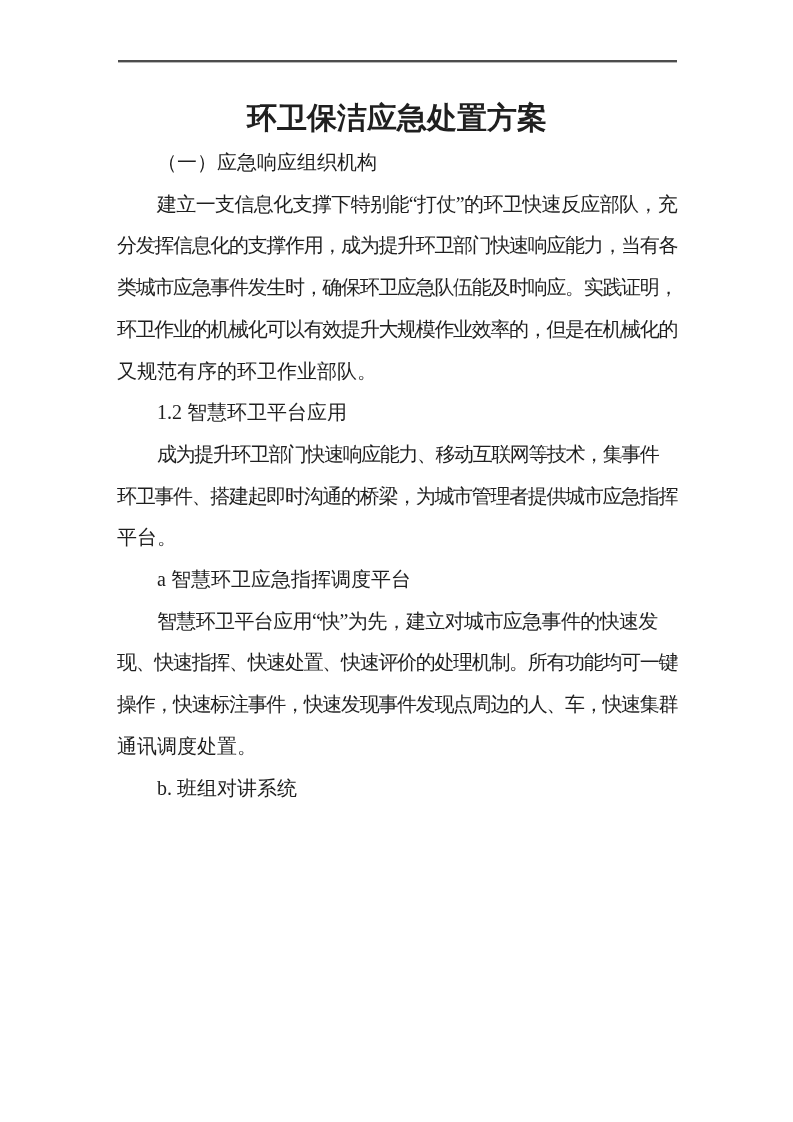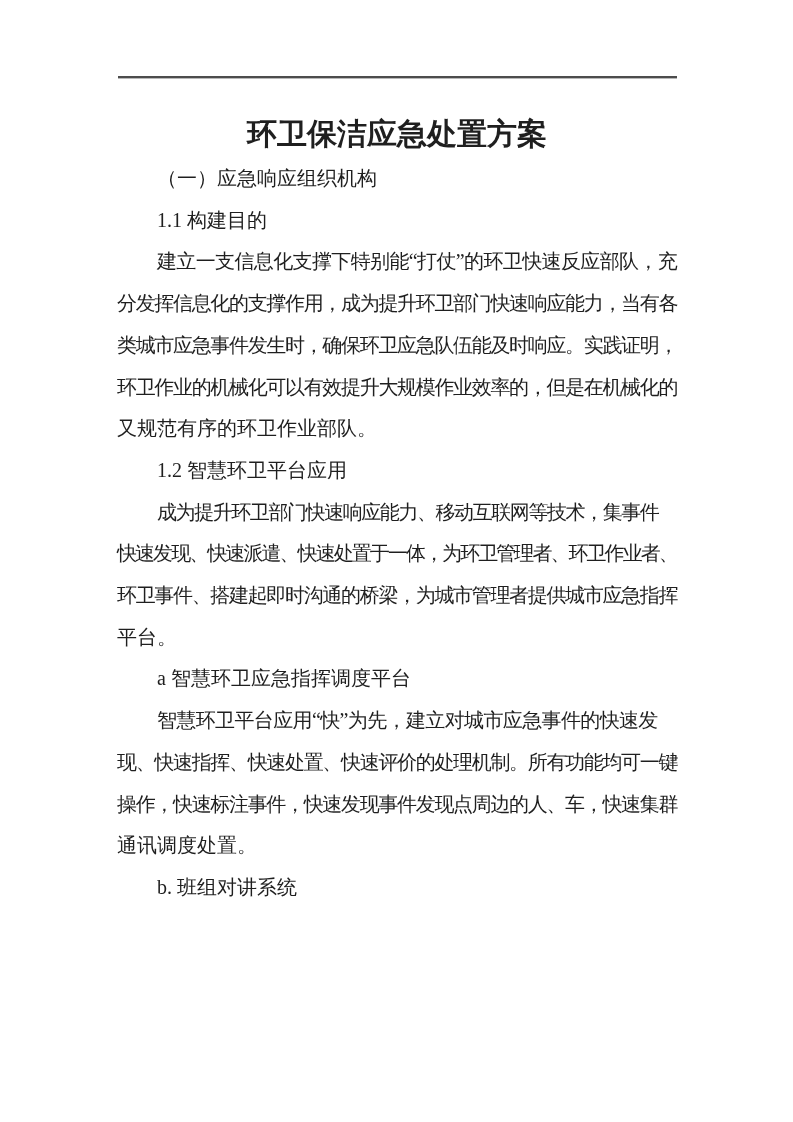--- a/index.html
+++ b/index.html
@@ -8,21 +8,20 @@
     background: #ffffff;
   }
   .page {
     position: relative;
     width: 793px;
     height: 1010px;
     background: var(--page-bg, #ffffff);
     overflow: hidden;
     font-family: "Liberation Serif", "DejaVu Serif", serif;
     color: var(--text-color, #1f1f1f);
-    margin-top: 16px;
   }
   .header-rule {
     position: absolute;
     left: 118px;
     top: 60px;
     width: 559px;
     height: 2px;
     background: var(--rule-color, #4d4d4d);
     border-bottom: 1px solid #b8b8b8;
   }
@@ -55,29 +54,27 @@
 </style>
 </head>
 <body>
 
 <div class="page" style="--page-bg: #ffffff; --text-color: #1f1f1f; --rule-color: #4d4d4d;">
   <div class="header-rule"></div>
   <div class="content">
     <h1 class="doc-title">环卫保洁应急处置方案</h1>
     <div>
         <div class="line indent"><span class="txt">（一）应急响应组织机构</span></div>
-        <div class="line indent"><span class="txt">1.1 构建目的</span></div>
         <div class="line indent"><span class="txt" style="letter-spacing: -0.63px;">建立一支信息化支撑下特别能“打仗”的环卫快速反应部队，充</span></div>
         <div class="line"><span class="txt" style="letter-spacing: -1.33px;">分发挥信息化的支撑作用，成为提升环卫部门快速响应能力，当有各</span></div>
         <div class="line"><span class="txt" style="letter-spacing: -1.33px;">类城市应急事件发生时，确保环卫应急队伍能及时响应。实践证明，</span></div>
         <div class="line"><span class="txt" style="letter-spacing: -1.33px;">环卫作业的机械化可以有效提升大规模作业效率的，但是在机械化的</span></div>
         <div class="line"><span class="txt">又规范有序的环卫作业部队。</span></div>
         <div class="line indent"><span class="txt">1.2 智慧环卫平台应用</span></div>
         <div class="line indent"><span class="txt" style="letter-spacing: -1.43px;">成为提升环卫部门快速响应能力、移动互联网等技术，集事件</span></div>
-        <div class="line"><span class="txt" style="letter-spacing: -1.94px;">快速发现、快速派遣、快速处置于一体，为环卫管理者、环卫作业者、</span></div>
         <div class="line"><span class="txt" style="letter-spacing: -1.33px;">环卫事件、搭建起即时沟通的桥梁，为城市管理者提供城市应急指挥</span></div>
         <div class="line"><span class="txt">平台。</span></div>
         <div class="line indent"><span class="txt">a 智慧环卫应急指挥调度平台</span></div>
         <div class="line indent"><span class="txt" style="letter-spacing: -0.63px;">智慧环卫平台应用“快”为先，建立对城市应急事件的快速发</span></div>
         <div class="line"><span class="txt" style="letter-spacing: -1.33px; text-align: right;">现、快速指挥、快速处置、快速评价的处理机制。所有功能均可一键</span></div>
         <div class="line"><span class="txt" style="letter-spacing: -1.33px;">操作，快速标注事件，快速发现事件发现点周边的人、车，快速集群</span></div>
         <div class="line"><span class="txt">通讯调度处置。</span></div>
         <div class="line indent"><span class="txt">b. 班组对讲系统</span></div>
       </div>
   </div>

